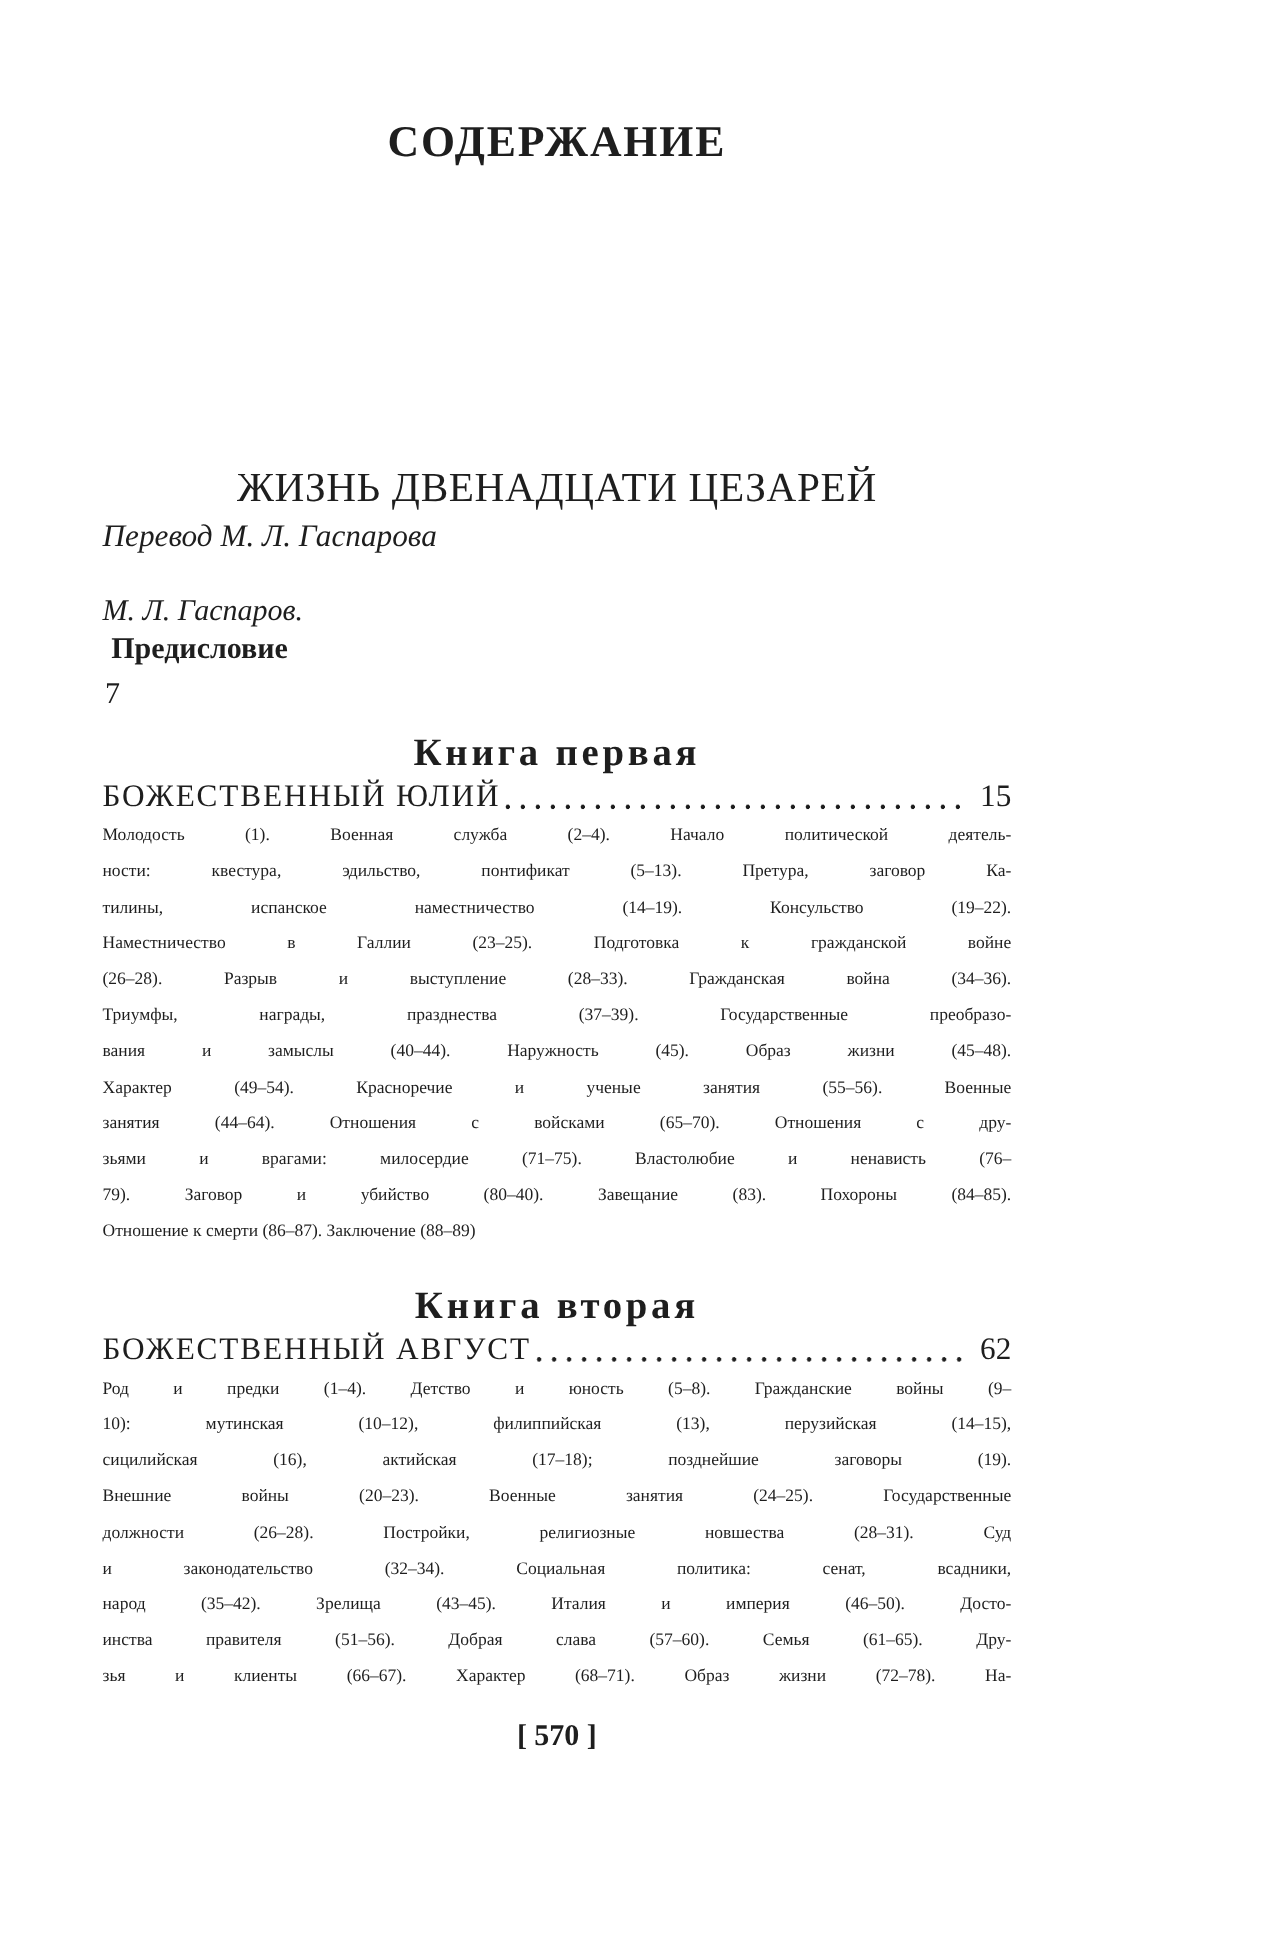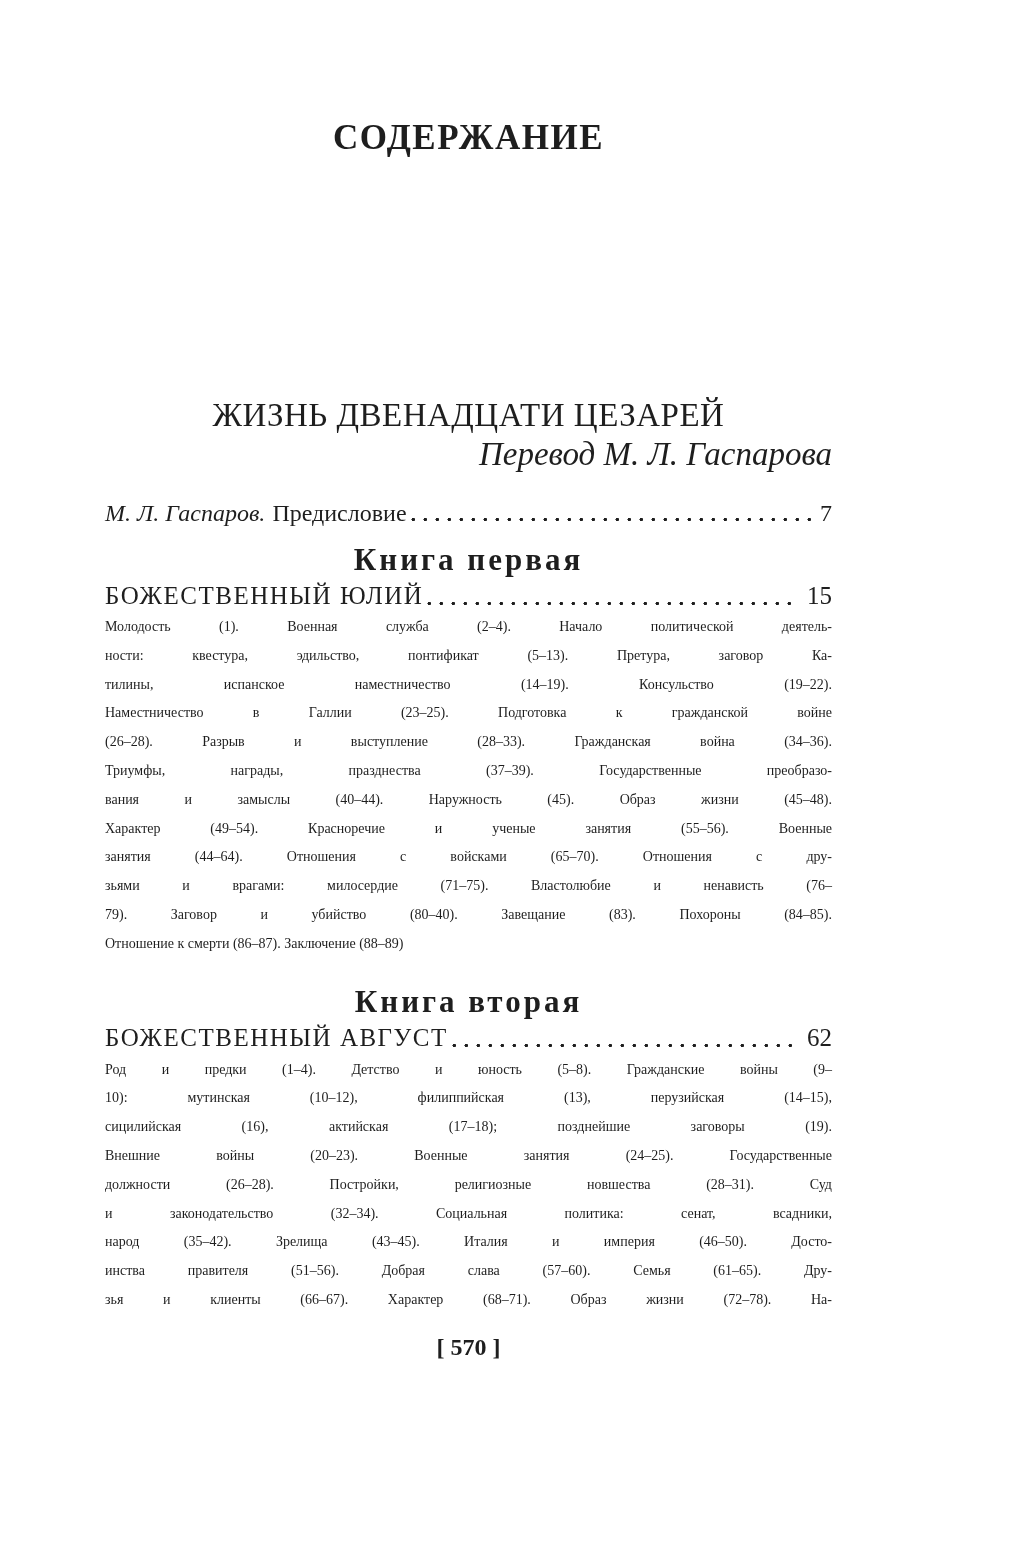--- a/index.html
+++ b/index.html
@@ -9,57 +9,59 @@
   }
   body {
     width: 1024px;
     height: 1554px;
     font-family: "Liberation Serif", serif;
     color: #1e1e1e;
     overflow: hidden;
   }
   .content {
     width: 727px;
-    margin-left: 105px;
-    padding-top: 116px;
+    margin-left: 82px;
+    padding-top: 92px;
   }
   .page-title {
     text-align: center;
     font-weight: bold;
     font-size: 35px;
     line-height: 44px;
     letter-spacing: 1.5px;
   }
   .work-title {
     text-align: center;
     font-size: 33px;
     line-height: 34px;
     letter-spacing: 0.5px;
     margin-top: 238px;
   }
   .work-subtitle {
-    text-align: right;
+    text-align: left;
     font-style: italic;
-    font-size: 33px;
+    font-size: 25px;
     line-height: 32px;
     margin-top: 6px;
   }
   .toc-entry {
     display: flex;
     align-items: flex-start;
     font-size: 24px;
     line-height: 30px;
     margin-top: 28px;
     white-space: nowrap;
+    flex-direction: column;
   }
   .toc-entry .author {
     font-style: italic;
   }
   .toc-entry .entry-title {
     margin-left: 7px;
+    font-weight: bold;
   }
   .leader {
     flex: 1;
     height: 5px;
     align-self: flex-end;
     margin: 0 6px 6px 4px;
     background-image: radial-gradient(circle at 2.2px 2.5px, #1e1e1e 1.55px, rgba(0,0,0,0) 1.95px);
     background-size: 12px 5px;
     background-repeat: repeat-x;
     min-width: 30px;

